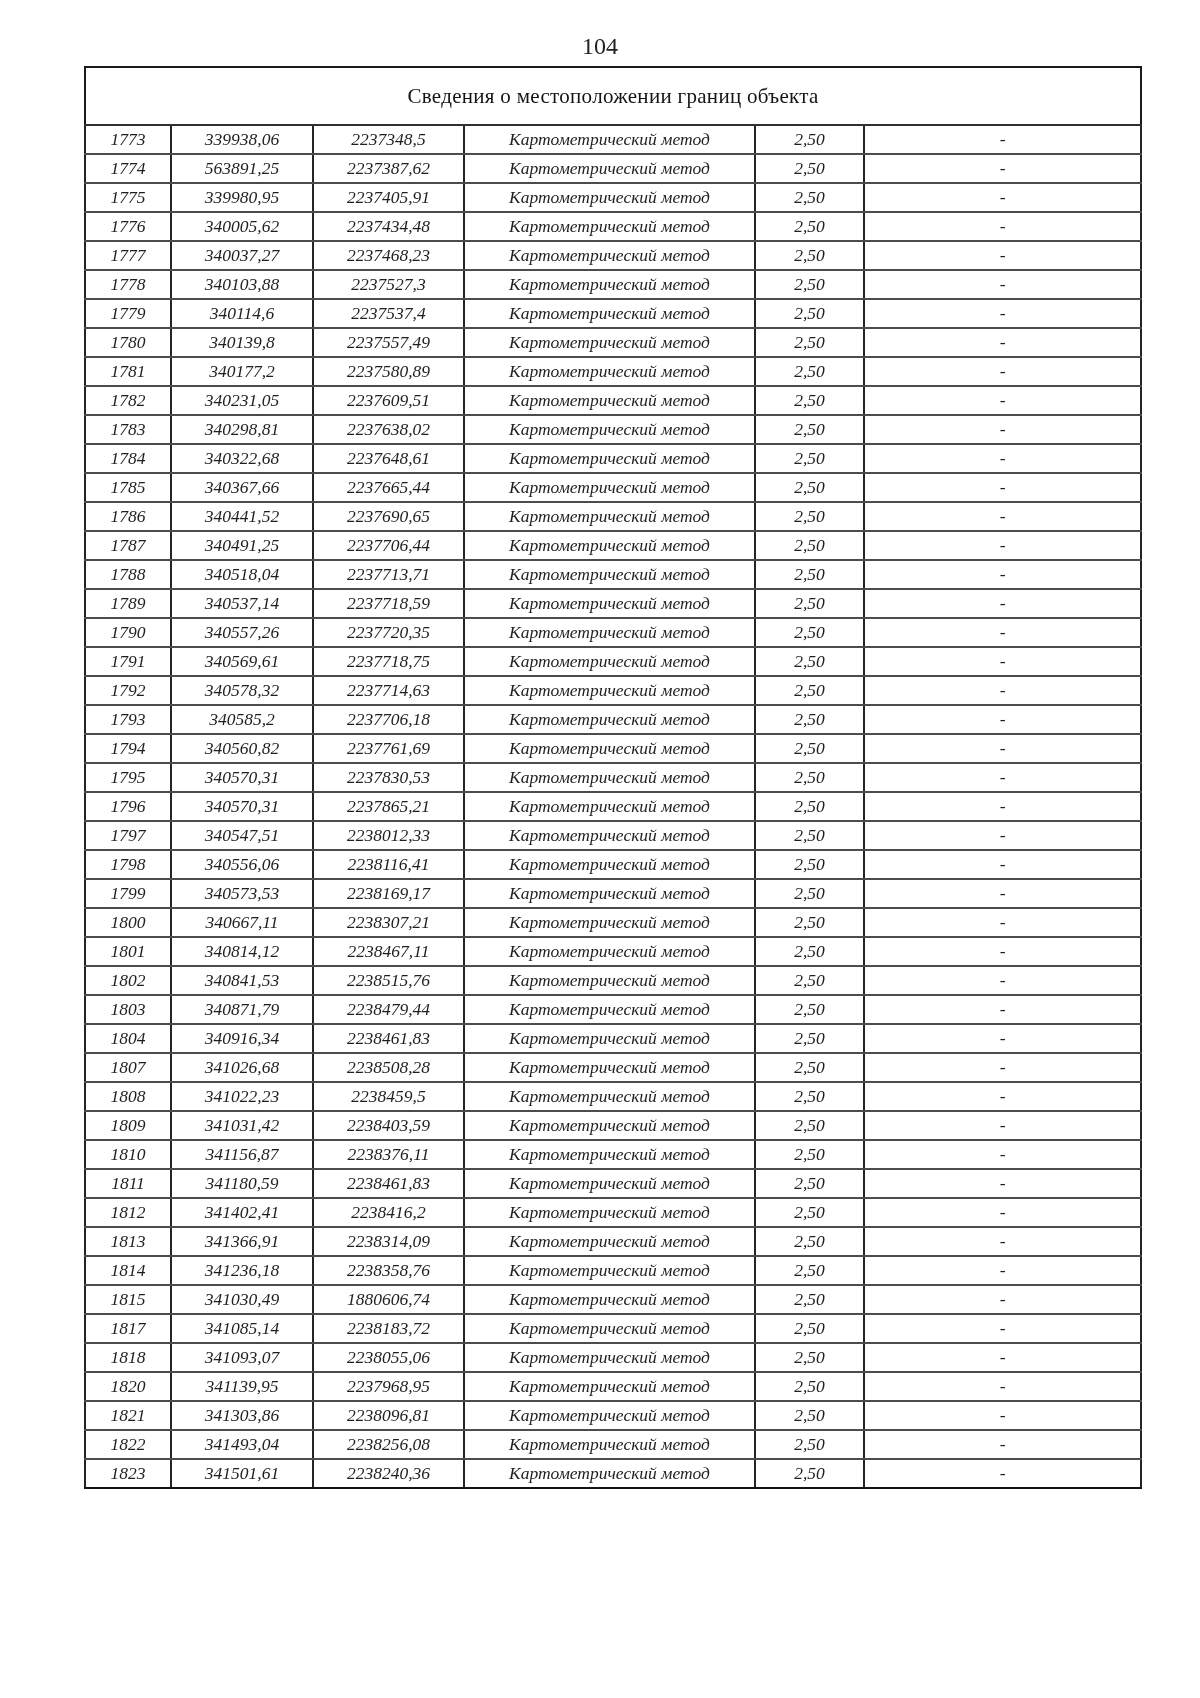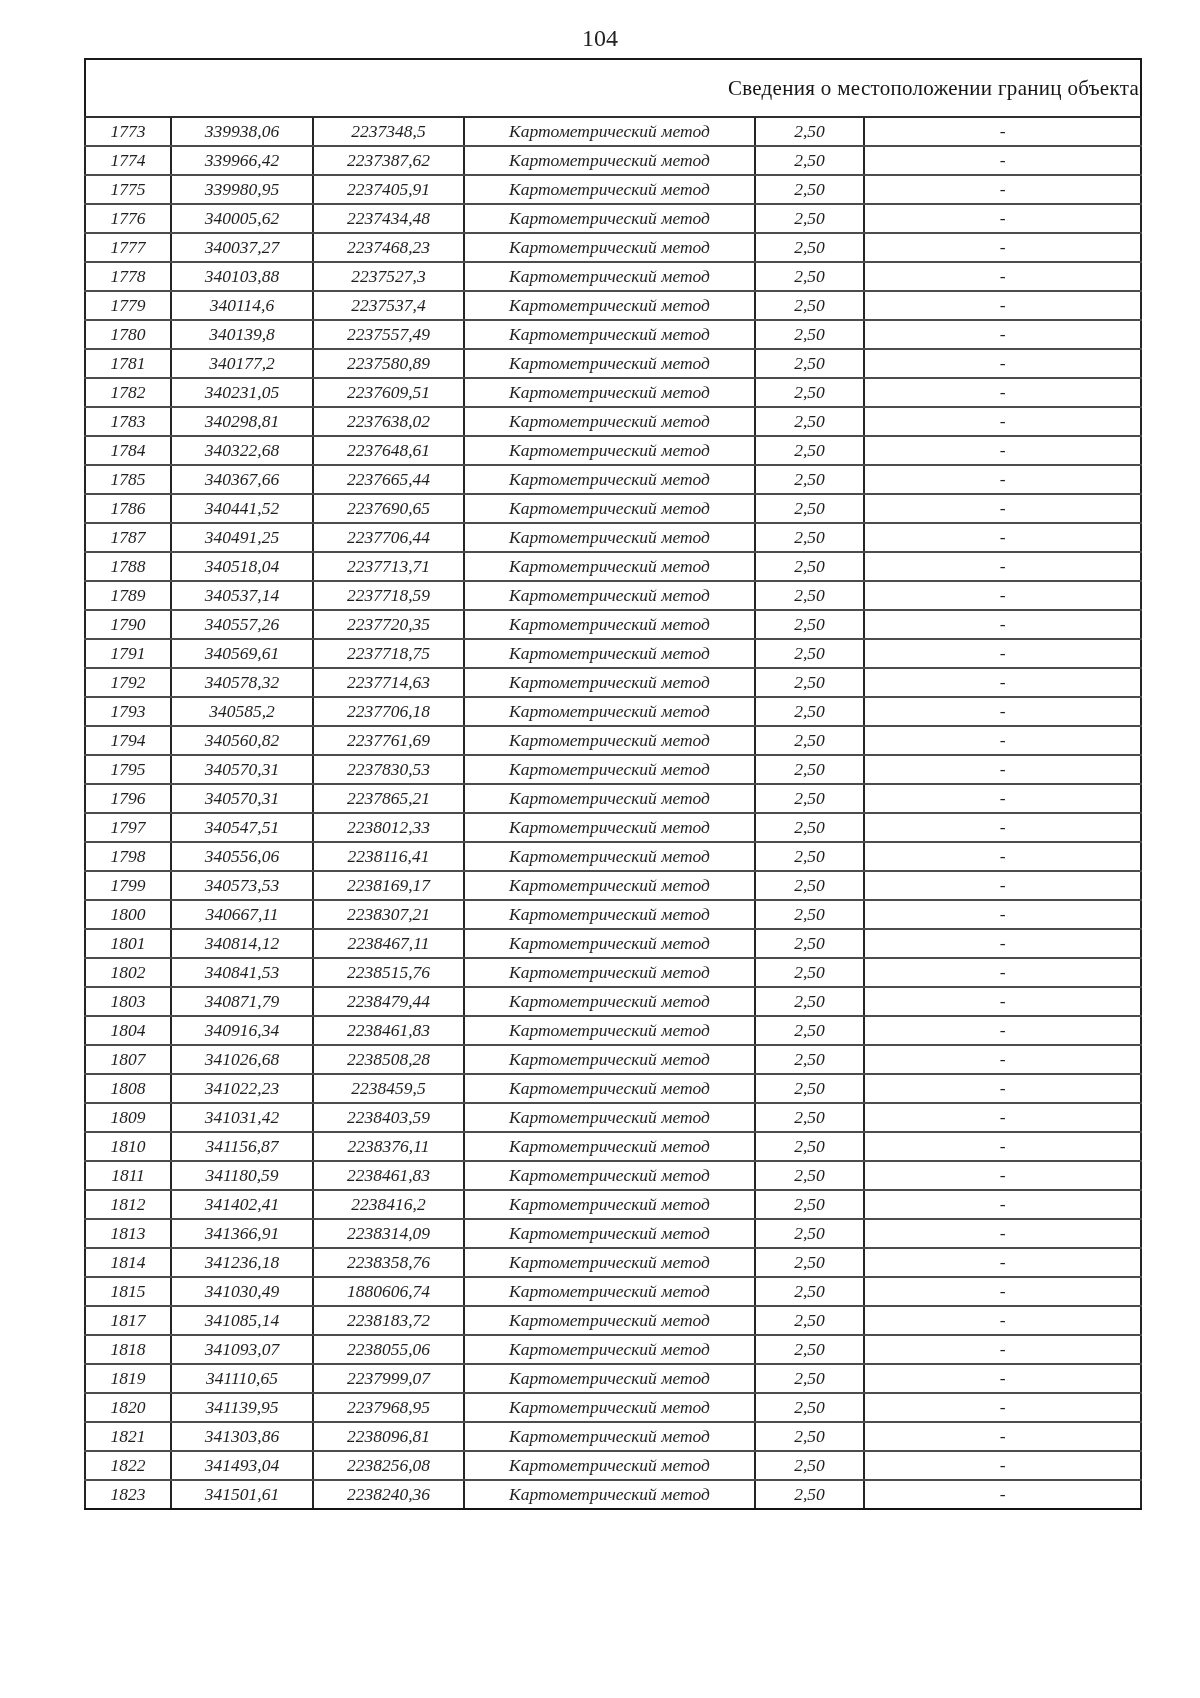--- a/index.html
+++ b/index.html
@@ -9,21 +9,21 @@
   }
   body {
     width: 1200px;
     height: 1698px;
     position: relative;
     font-family: "Liberation Serif", serif;
     color: #1b1b1b;
     overflow: hidden;
   }
   .page-number {
-    padding-top: 24px;
+    padding-top: 32px;
     text-align: center;
     font-size: 24px;
     line-height: 28px;
     color: #222;
   }
   table.boundary-table {
     border-collapse: collapse;
     table-layout: fixed;
     width: 1056px;
     margin-left: 84px;
@@ -33,21 +33,21 @@
   table.boundary-table col.c2 { width: 142px; }
   table.boundary-table col.c3 { width: 151px; }
   table.boundary-table col.c4 { width: 291px; }
   table.boundary-table col.c5 { width: 109px; }
   table.boundary-table col.c6 { width: 277px; }
 
   table.boundary-table th.table-title {
     height: 54px;
     font-weight: normal;
     font-size: 21px;
-    text-align: right;
+    text-align: center;
     vertical-align: middle;
     border: 2.5px solid #1a1a1a;
     border-bottom: 2.5px solid #2f2f2f;
     color: #141414;
     letter-spacing: 0.3px;
   }
   table.boundary-table td {
     height: 27px;
     font-size: 17.5px;
     font-style: italic;
@@ -88,21 +88,21 @@
       <tr>
         <td>1773</td>
         <td>339938,06</td>
         <td>2237348,5</td>
         <td>Картометрический метод</td>
         <td>2,50</td>
         <td>-</td>
       </tr>
       <tr>
         <td>1774</td>
-        <td>339966,42</td>
+        <td>563891,25</td>
         <td>2237387,62</td>
         <td>Картометрический метод</td>
         <td>2,50</td>
         <td>-</td>
       </tr>
       <tr>
         <td>1775</td>
         <td>339980,95</td>
         <td>2237405,91</td>
         <td>Картометрический метод</td>
@@ -418,28 +418,20 @@
         <td>341085,14</td>
         <td>2238183,72</td>
         <td>Картометрический метод</td>
         <td>2,50</td>
         <td>-</td>
       </tr>
       <tr>
         <td>1818</td>
         <td>341093,07</td>
         <td>2238055,06</td>
-        <td>Картометрический метод</td>
-        <td>2,50</td>
-        <td>-</td>
-      </tr>
-      <tr>
-        <td>1819</td>
-        <td>341110,65</td>
-        <td>2237999,07</td>
         <td>Картометрический метод</td>
         <td>2,50</td>
         <td>-</td>
       </tr>
       <tr>
         <td>1820</td>
         <td>341139,95</td>
         <td>2237968,95</td>
         <td>Картометрический метод</td>
         <td>2,50</td>

